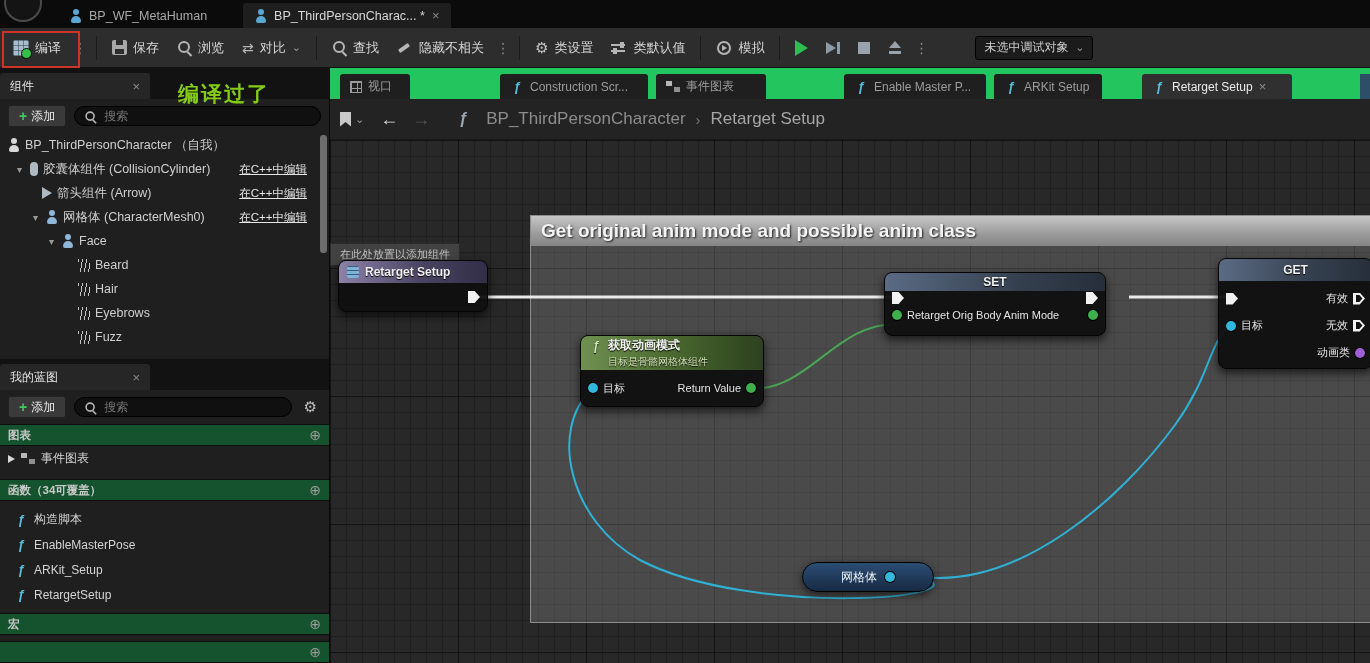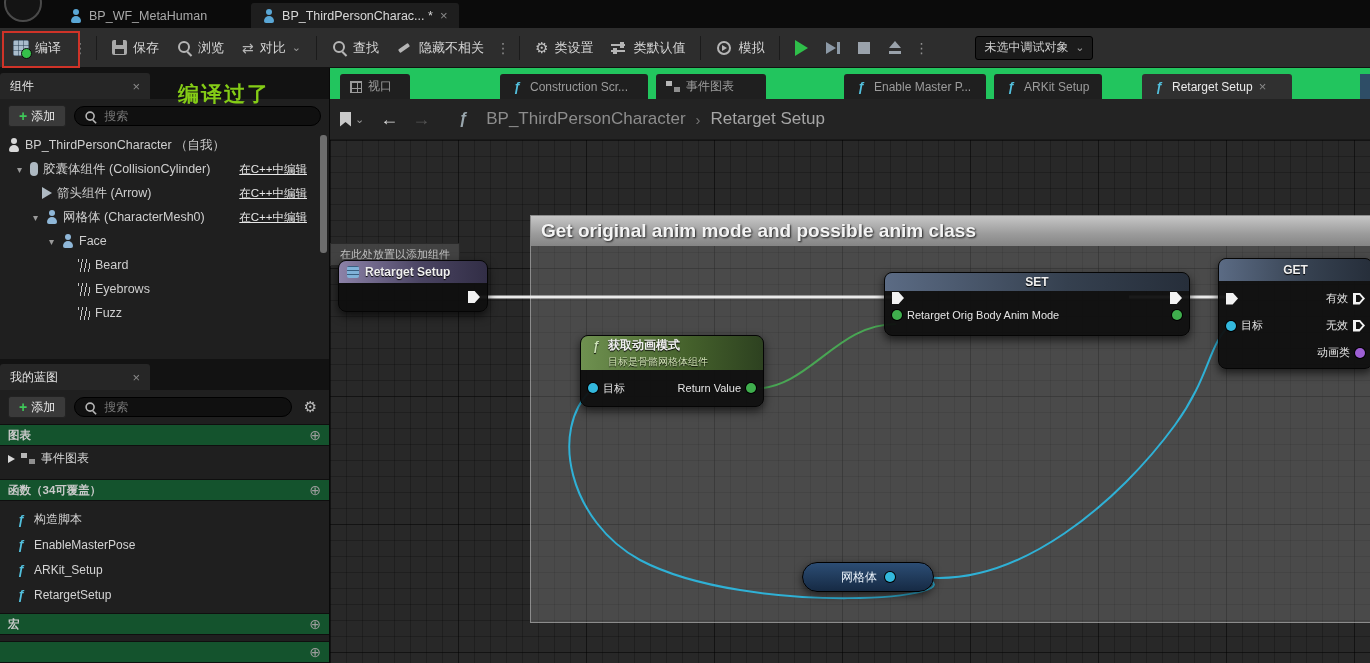--- a/index.html
+++ b/index.html
@@ -8,21 +8,21 @@
          background:#1a1a1a; font-family:"Liberation Sans",sans-serif; color:#ccc; }
 
   
   .titlebar { position:absolute; top:0; left:0; right:0; height:28px; background:#0b0b0b;
               display:flex; align-items:flex-end; }
   .app-avatar { position:absolute; left:4px; top:-16px; width:38px; height:38px;
                 border-radius:50%; background:#141414; border:2px solid #4a4a4a; }
   .doc-tab { height:25px; display:flex; align-items:center; gap:7px; padding:0 12px;
              font-size:12.5px; color:#a9a9a9; }
   .doc-tab.first { margin-left:58px; }
-  .doc-tab.active { background:#1e1e1e; color:#d8d8d8; border-radius:3px 3px 0 0; margin-left:32px;text-align:center; }
+  .doc-tab.active { background:#1e1e1e; color:#d8d8d8; border-radius:3px 3px 0 0; margin-left:24px;text-align:center; }
   .person-ico { position:relative; width:12px; height:14px; display:inline-block; flex:none; }
   .person-ico::before { content:""; position:absolute; left:3px; top:0; width:6px; height:6px;
                         border-radius:50%; background:currentColor; }
   .person-ico::after  { content:""; position:absolute; left:1px; top:7px; width:10px; height:7px;
                         border-radius:5px 5px 2px 2px; background:currentColor; }
   .tab-close { color:#8a8a8a; font-size:13px; }
 
   
   .toolbar { position:absolute; top:28px; left:0; right:0; height:40px; background:#2d2d2d;
              border-bottom:1px solid #121212; display:flex; align-items:center; padding:0 4px; }
@@ -322,20 +322,24 @@
             <span class="exp">▾</span>
             <span class="person-ico" style="color:#8fb7d8"></span>
             <span>Face</span>
           </div>
           <div class="trow" style="padding-left:78px">
             <span class="ico-strands"></span>
             <span>Beard</span>
           </div>
           <div class="trow" style="padding-left:78px">
             <span class="ico-strands"></span>
+            <span>Hair</span>
+          </div>
+          <div class="trow" style="padding-left:78px">
+            <span class="ico-strands"></span>
             <span>Eyebrows</span>
           </div>
           <div class="trow" style="padding-left:78px">
             <span class="ico-strands"></span>
             <span>Fuzz</span>
           </div>
         </div>
         <div class="vscroll"></div>
       </div>
     </div>
@@ -483,21 +487,21 @@
             <span class="pin-dot pin-cyan"></span>
             <span>目标</span>
           </span>
           <span class="pingrp">
             <span>Return Value</span>
             <span class="pin-dot pin-green"></span>
           </span>
         </div>
       </div>
 
-      <div class="node" style="left:554px;top:132px;width:306px;height:64px">
+      <div class="node" style="left:554px;top:132px;width:222px;height:64px">
         <div class="nhead sghead" style="height:18px">SET</div>
         <div class="nrow" style="height:14px">
           <span class="pin-exec"></span>
           <span class="pin-exec"></span>
         </div>
         <div class="nrow" style="height:20px;margin-top:0">
           <span class="pingrp">
             <span class="pin-dot pin-green"></span>
             <span>Retarget Orig Body Anim Mode</span>
           </span>

